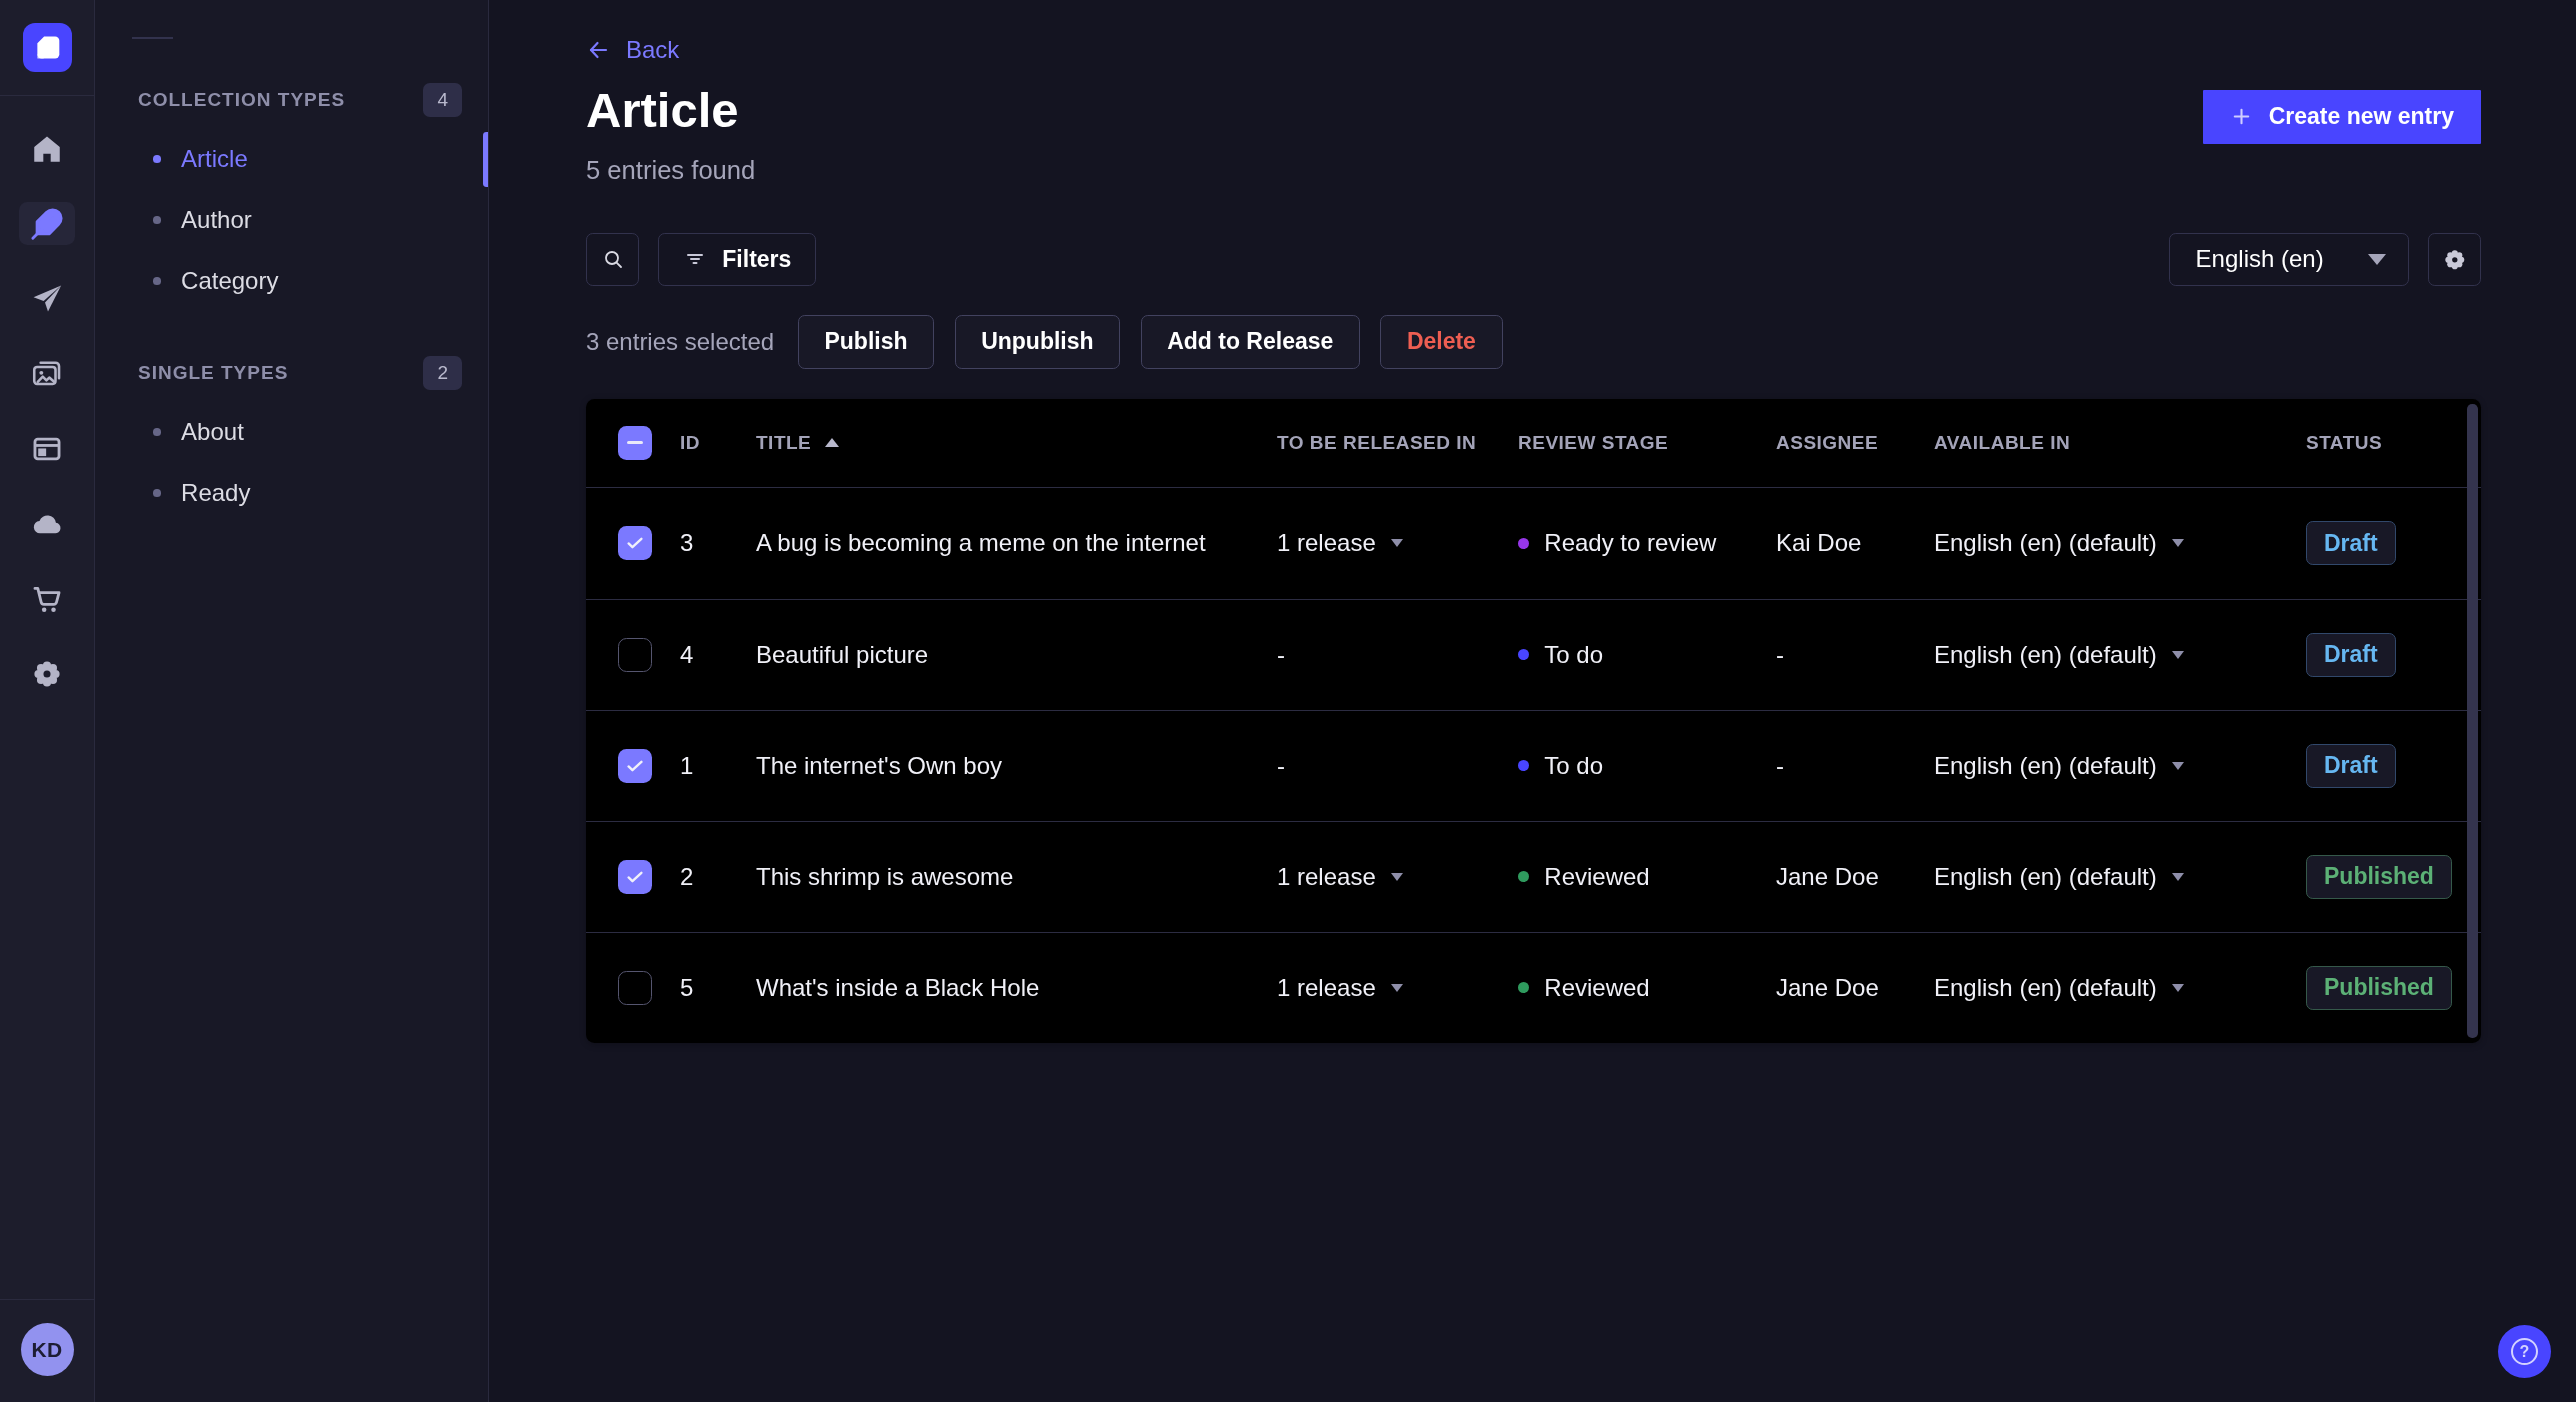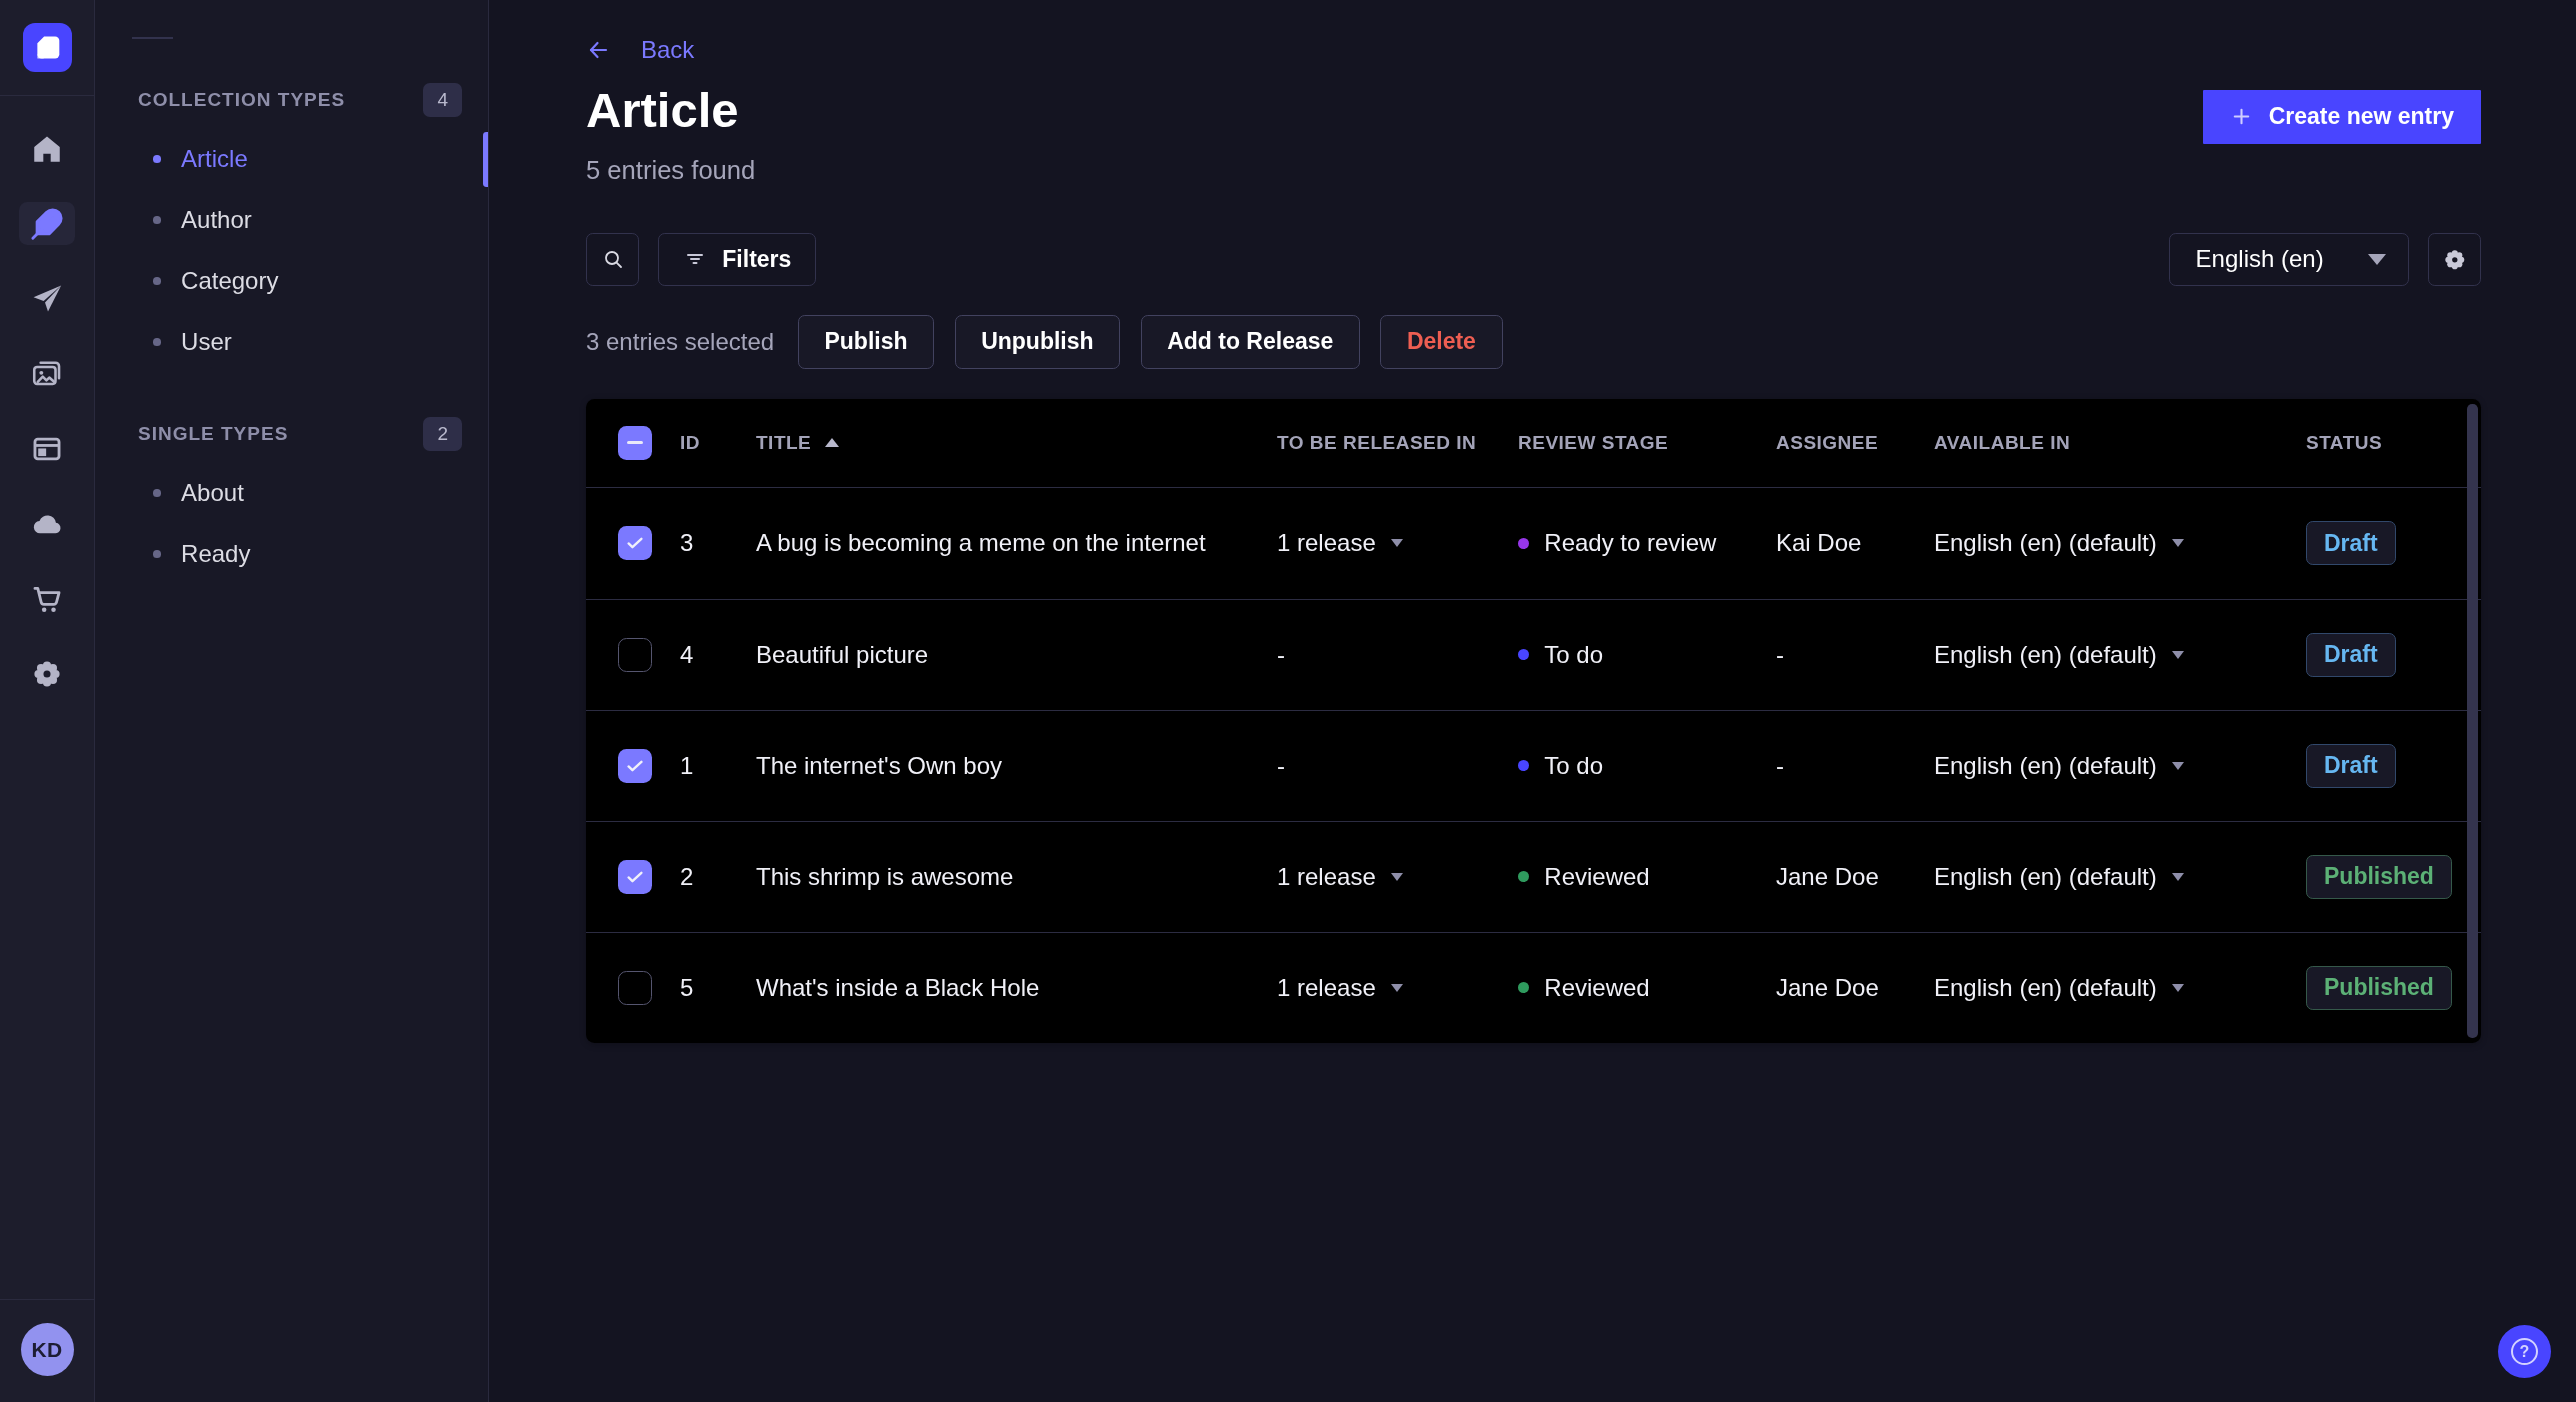--- a/index.html
+++ b/index.html
@@ -34,21 +34,21 @@
   .sec-badge { min-width:39px; height:34px; padding:0 8.5px; border-radius:6.8px; background:#2e2e48; color:#b9b9cd; font-size:19px; display:flex; align-items:center; justify-content:center; }
   .sec-items { margin-top:12px; }
   .side-item { position:relative; height:61px; display:flex; align-items:center; gap:20.4px; padding-left:58px; font-size:24px; color:#dcdce4; cursor:pointer; }
   .side-item .dot { width:7.7px; height:7.7px; border-radius:50%; background:#666687; flex-shrink:0; }
   .side-item.active { color:#7b79ff; }
   .side-item.active .dot { background:#7b79ff; }
   .side-item.active::after { content:""; position:absolute; right:0; top:3.4px; width:5.1px; height:55px; background:#7b79ff; border-radius:3.4px 0 0 3.4px; }
 
   
   main { flex:1; padding:36px 95px 0 97px; position:relative; }
-  .back-row { display:flex; align-items:center; gap:31px; color:#7b79ff; font-size:24px; cursor:pointer; width:fit-content; }
+  .back-row { display:flex; align-items:center; gap:16px; color:#7b79ff; font-size:24px; cursor:pointer; width:fit-content; }
   .title-row { display:flex; align-items:flex-start; justify-content:space-between; margin-top:19px; }
   .page-title { font-size:49px; font-weight:bold; line-height:55px; }
   .btn-primary { margin-top:6.8px; height:54px; border:none; border-radius:1px; background:#4945ff; color:#fff; font-size:23px; font-weight:600; display:flex; align-items:center; gap:15.3px; padding:0 27px; cursor:pointer; font-family:inherit; }
   .subtitle { margin-top:12px; font-size:25.6px; color:#a5a5ba; }
 
   .toolbar { margin-top:48px; display:flex; align-items:center; justify-content:space-between; }
   .toolbar-left, .toolbar-right { display:flex; align-items:center; gap:19px; }
   .icon-btn.md { width:53px; height:53px; border-radius:6.8px; }
   .btn-ghost { height:53px; border:0.9px solid #32324d; border-radius:6.8px; background:transparent; color:#fff; font-size:23px; font-weight:600; display:flex; align-items:center; gap:15.3px; padding:0 24px; cursor:pointer; font-family:inherit; }
   .select { height:53px; width:240px; border:0.9px solid #32324d; border-radius:6.8px; background:transparent; color:#fff; font-size:24px; display:flex; align-items:center; padding:0 22px 0 25.6px; cursor:pointer; font-family:inherit; }
@@ -190,24 +190,20 @@
   <div class="side-item">
     <span class="dot"></span>
     <span>Author</span>
   </div>
 
   <div class="side-item">
     <span class="dot"></span>
     <span>Category</span>
   </div>
 
-  <div class="side-item">
-    <span class="dot"></span>
-    <span>User</span>
-  </div>
 </div>
   </div>
 
   <div class="section">
     <div class="section-head">
       <span class="sec-lbl">SINGLE TYPES</span>
       <span class="sec-badge">2</span>
     </div>
     <div class="sec-items">
   <div class="side-item">

